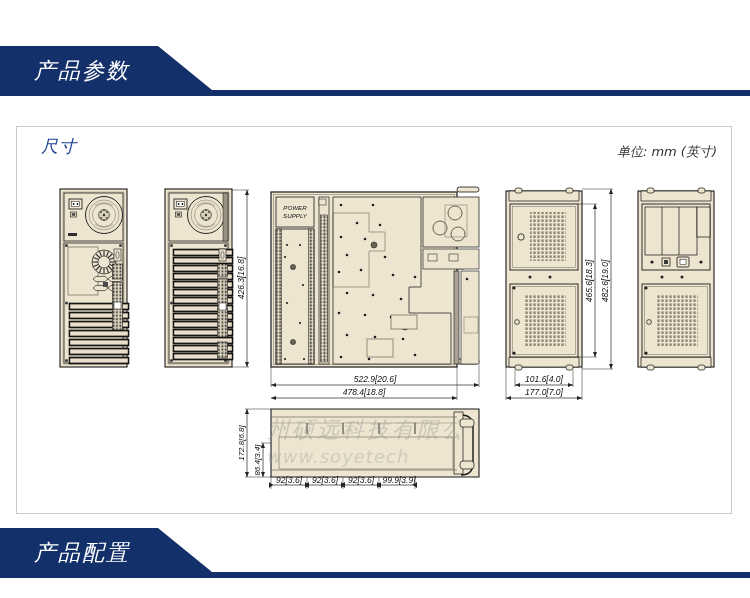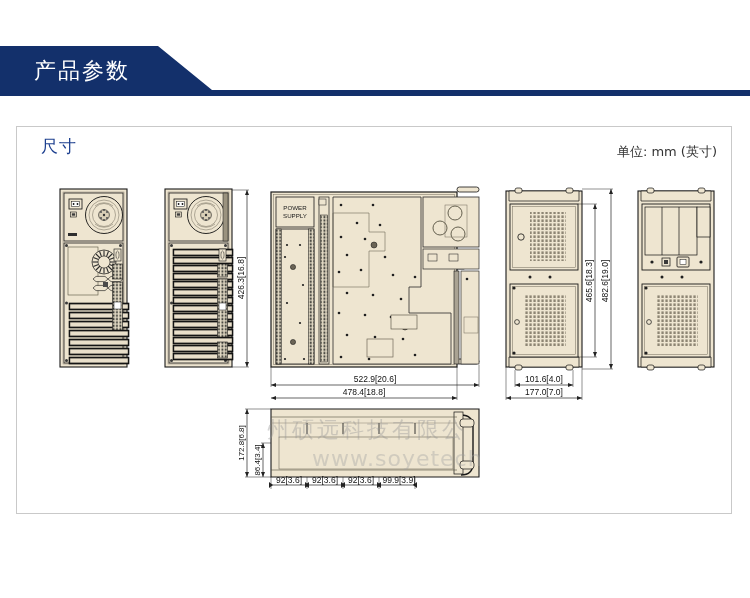--- a/index.html
+++ b/index.html
@@ -3,21 +3,21 @@
 <meta charset="utf-8">
 <style>
   html,body{margin:0;padding:0;}
   body{
     width:750px;height:598px;
     background:#ffffff;
     font-family:"Liberation Sans","DejaVu Sans",sans-serif;
     overflow:hidden;
     position:relative;
   }
-  .page{position:relative;width:750px;height:598px;}
+  .page{position:relative;width:750px;height:598px;font-style:italic;}
 
   
   .banner{position:absolute;left:0;width:750px;height:56px;}
   .banner .bar{
     position:absolute;left:0;top:0;width:750px;height:56px;
   }
   .banner .bar svg{display:block;}
   .banner .label{
     position:absolute;left:34px;top:10px;
     color:#ffffff;font-size:22px;letter-spacing:2px;
@@ -53,22 +53,22 @@
   .watermark{
     position:absolute;left:250px;top:288px;
     width:330px;pointer-events:none;
     font-family:"DejaVu Sans","Liberation Sans",sans-serif;
   }
   .watermark .wm-cn{
     font-size:22px;color:rgba(150,150,150,0.40);
     letter-spacing:3px;white-space:nowrap;
   }
   .watermark .wm-en{
-    font-size:22px;color:rgba(160,160,160,0.38);
-    letter-spacing:1px;white-space:nowrap;margin-top:1px;margin-left:45px;
+    font-size:18px;color:rgba(160,160,160,0.38);
+    letter-spacing:1px;white-space:nowrap;margin-top:1px;
   }
 </style>
 </head>
 <body>
 
 <div class="page">
 
   <div class="banner" id="banner-params">
     <div class="bar">
       <svg width="750" height="56" viewBox="0 0 750 56" xmlns="http://www.w3.org/2000/svg">
@@ -511,14 +511,22 @@
         <text x="382" y="356" font-size="8.5" fill="#111" text-anchor="middle" font-family="Liberation Sans, sans-serif">99.9[3.9]</text>
       </g>
     </svg>
 
     <div class="watermark">
       <div class="wm-cn">州硕远科技有限公</div>
       <div class="wm-en">www.soyetech</div>
     </div>
   </div>
 
+  <div class="banner" id="banner-config">
+    <div class="bar">
+      <svg width="750" height="56" viewBox="0 0 750 56" xmlns="http://www.w3.org/2000/svg">
+        <path d="M0,0 L158,0 L212,44 L750,44 L750,50 L0,50 Z" fill="#13306b"></path>
+      </svg>
+    </div>
+    <div class="label">产品配置</div>
+  </div>
 
 </div>
 
 </body></html>

